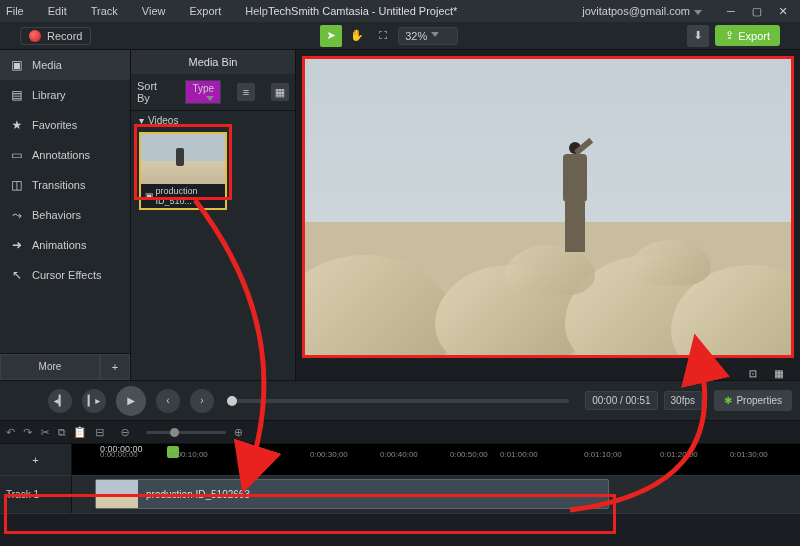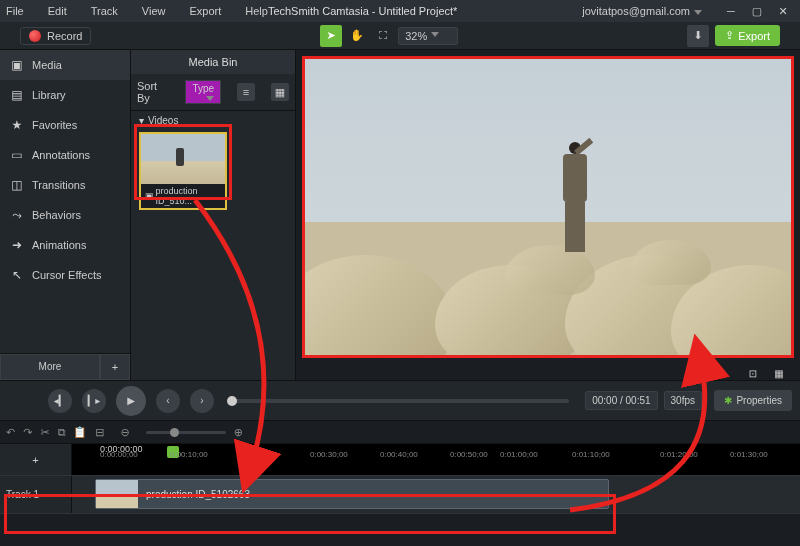--- a/index.html
+++ b/index.html
@@ -239,21 +239,21 @@
     <div class="tl-ruler">
       <div class="tl-playhead"></div>
       <span style="position:absolute;left:28px;top:0;font-size:9px;color:#ccc">0:00:00;00</span>
       <span class="tl-tick" style="left:28px">0:00:00;00</span>
       <span class="tl-tick" style="left:98px">0:00:10;00</span>
       <span class="tl-tick" style="left:168px">0:00:20;00</span>
       <span class="tl-tick" style="left:238px">0:00:30;00</span>
       <span class="tl-tick" style="left:308px">0:00:40;00</span>
       <span class="tl-tick" style="left:378px">0:00:50;00</span>
       <span class="tl-tick" style="left:428px">0:01:00;00</span>
-      <span class="tl-tick" style="left:500px">0:01:10;00</span>
+      <span class="tl-tick" style="left:512px">0:01:10;00</span>
       <span class="tl-tick" style="left:588px">0:01:20;00</span>
       <span class="tl-tick" style="left:658px">0:01:30;00</span>
     </div>
   </div>
   <div class="tl-track">
     <div class="tl-track-label">Track 1</div>
     <div class="tl-track-content">
       <div class="clip">
         <div class="clip-thumb"></div>
         <div class="clip-name">production ID_5102663</div>

